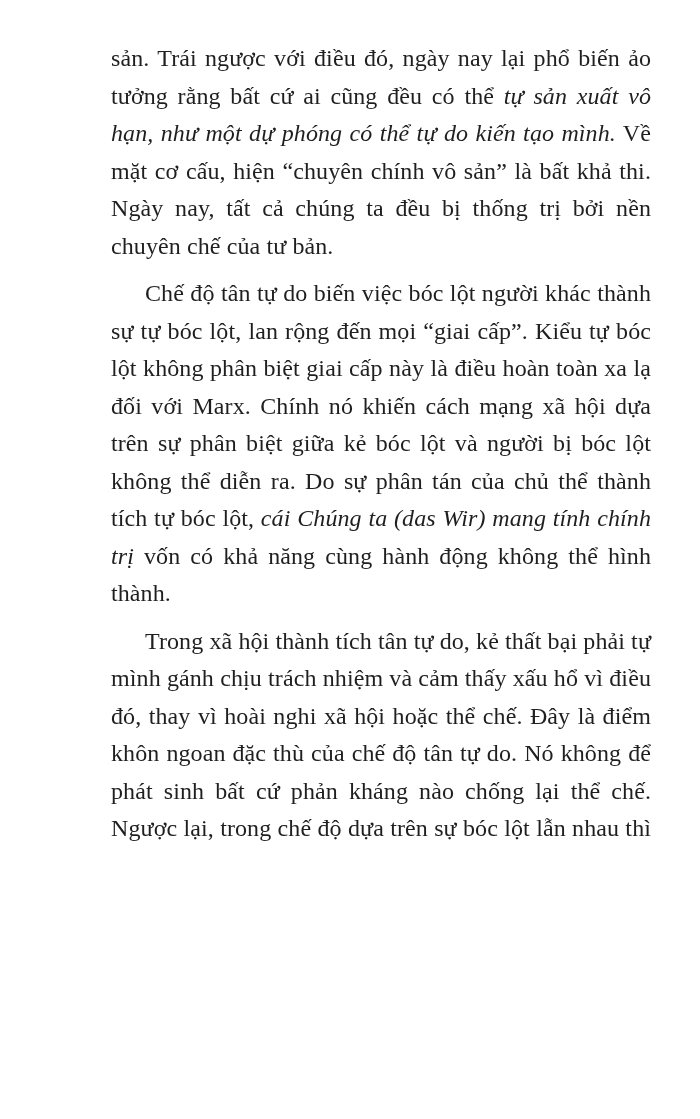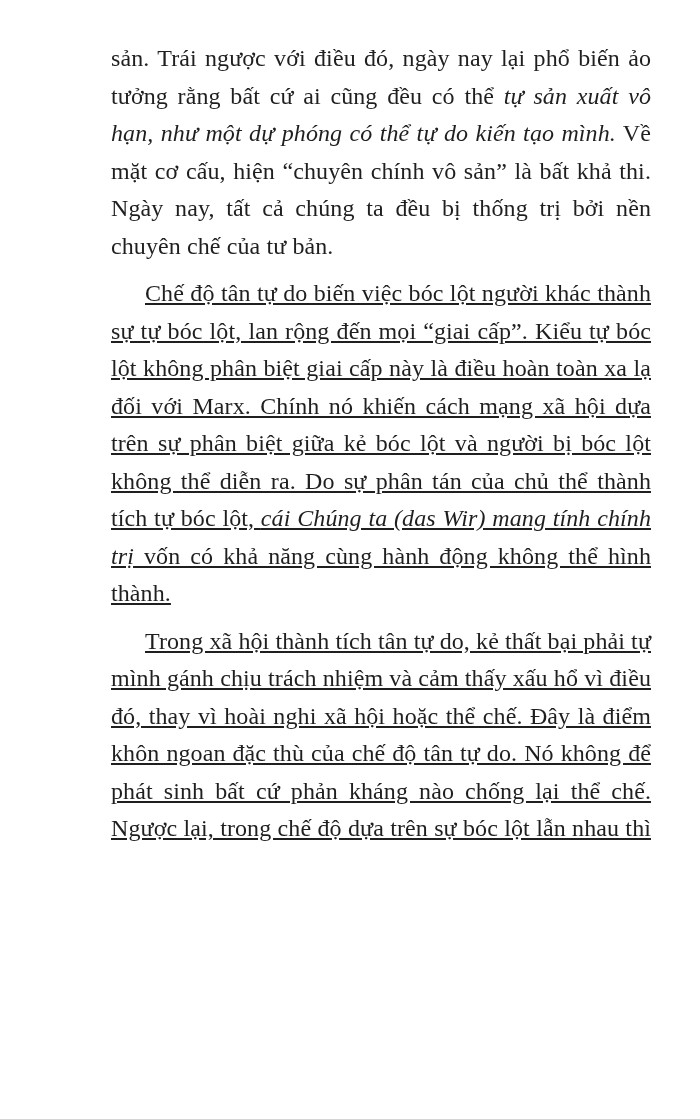--- a/index.html
+++ b/index.html
@@ -23,21 +23,21 @@
     width: 540px;
   }
   p.para {
     margin: 0;
     font-size: 24px;
     line-height: 37.5px;
     color: #1f1f1f;
     text-align: justify;
     letter-spacing: 0.1px;
   }
-  p.para + p.para { margin-top: 10px; text-decoration: underline; }
+  p.para + p.para { margin-top: 10px; }
   p.para.indent { text-indent: 34px; }
   p.para em {
     font-style: italic;
     font-family: "Liberation Serif", "DejaVu Serif", serif;
   }
   .footer {
     position: absolute;
     left: 82px;
     top: 1061px;
     font-size: 17px;

